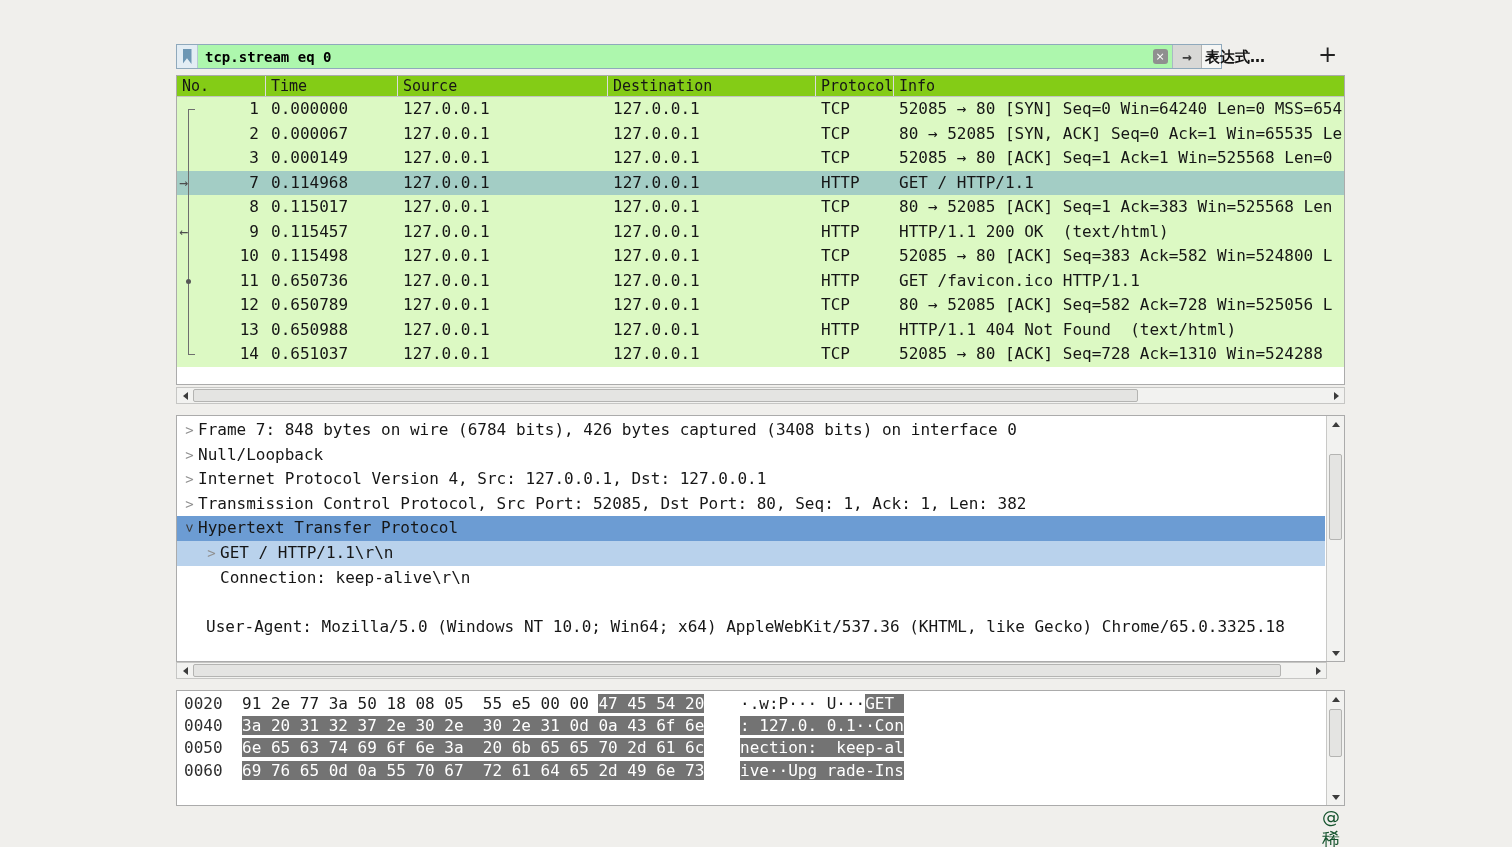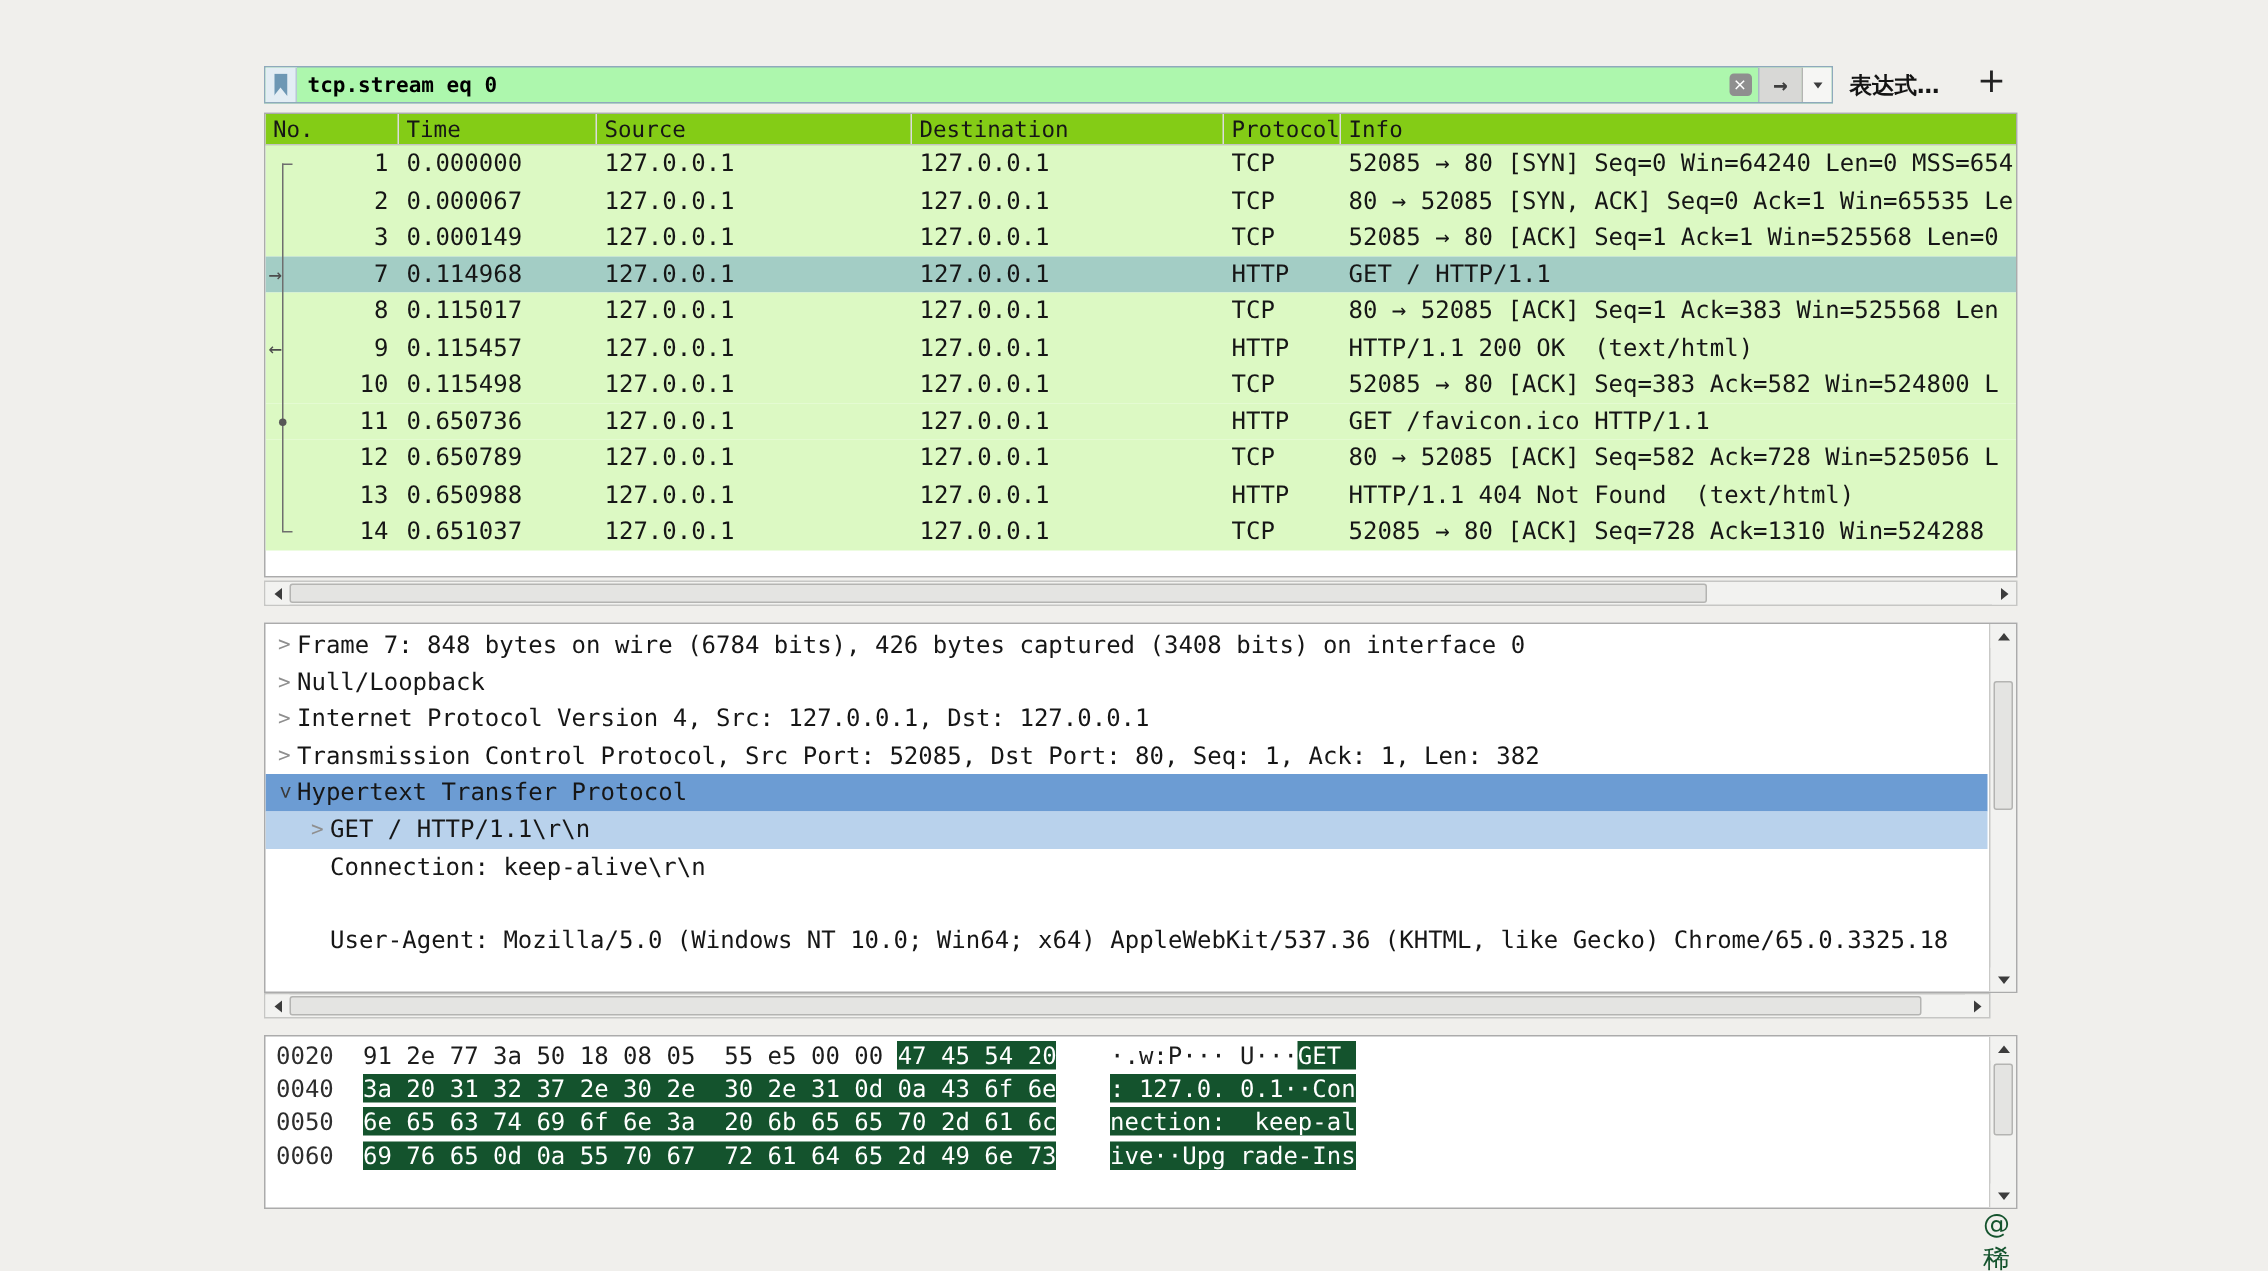--- a/index.html
+++ b/index.html
@@ -15,21 +15,21 @@
     position:absolute; left:176px; top:44px; width:1046px; height:25px;
     display:flex; align-items:stretch; border:1px solid #8fa9bc; background:#adf7ad;
   }
   .bookmark-zone { width:21px; background:#e3edf4; border-right:1px solid #b7c8d4; display:flex; align-items:center; justify-content:center; }
   .bookmark-ribbon { width:9px; height:15px; background:#6d97b4; clip-path:polygon(0 0,100% 0,100% 100%,50% 62%,0 100%); }
   .filter-input { flex:1; display:flex; align-items:center; padding-left:7px; font-size:14px; font-weight:bold; color:#000; overflow:hidden; white-space:pre; }
   .clear-btn { width:24px; display:flex; align-items:center; justify-content:center; }
   .clear-box { width:15px; height:15px; background:#8f8f8f; border-radius:3px; color:#fff; font-size:11px; line-height:15px; text-align:center; font-family:"DejaVu Sans","Liberation Sans",sans-serif; }
   .apply-btn { width:29px; background:#d8d8d6; border-left:1px solid #a9b9c4; display:flex; align-items:center; justify-content:center; color:#3f3f3f; font-size:16px; font-weight:bold; }
   .dd-btn { width:20px; background:#f6f6f4; border-left:1px solid #b4b4b2; display:flex; align-items:center; justify-content:center; }
-  .expr-label { position:absolute; left:1233px; top:48px; font-family:"DejaVu Sans","Liberation Sans",sans-serif; font-size:15px; font-weight:600; color:#141414; }
+  .expr-label { position:absolute; left:1205px; top:48px; font-family:"DejaVu Sans","Liberation Sans",sans-serif; font-size:15px; font-weight:600; color:#141414; }
   .plus-btn { position:absolute; left:1318px; top:41px; font-size:23px; line-height:26px; color:#222; font-family:"DejaVu Sans","Liberation Sans",sans-serif; }
 
   
   .packet-list { position:absolute; left:176px; top:75px; width:1169px; height:310px; background:#fff; border:1px solid #ababab; overflow:hidden; }
   .pl-header { display:flex; height:21px; background:#84cc16; border-bottom:1px solid #c4c4c4; font-size:15px; }
   .hcell { line-height:20px; padding-left:5px; border-right:1px solid #dcdcdc; overflow:hidden; white-space:pre; }
   .c-no { width:89px; } .c-time { width:132px; } .c-source { width:210px; }
   .c-destination { width:208px; } .c-protocol { width:78px; } .c-info { flex:1; border-right:none; }
   .pl-rows { position:relative; }
   .pl-row { display:flex; height:24.5px; background:#dcf9c3; font-size:16px; }
@@ -72,21 +72,21 @@
   .exp.open { color:#3a3a3a; transform:rotate(90deg); }
   .det-text { overflow:hidden; }
 
   
   .hexpane { position:absolute; left:176px; top:690px; width:1169px; height:116px; background:#fff; border:1px solid #ababab; overflow:hidden; }
   .hex-lines { position:absolute; left:0; top:2px; right:19px; bottom:0; font-size:16px; }
   .hex-line { height:22.2px; line-height:22.2px; white-space:pre; overflow:hidden; }
   .hex-offset { display:inline-block; width:48px; margin-left:7px; color:#2e2e2e; }
   .hex-bytes { display:inline-block; width:470px; margin-left:10px; margin-right:28px; }
   .hseg, .aseg { white-space:pre; color:#1c1c1c; }
-  .hseg.sel, .aseg.sel { background:#14532d; color:#ffffff; }
+  .hseg.sel, .aseg.sel { background:#737373; color:#ffffff; }
 
   .watermark { position:absolute; left:1322px; top:806px; font-family:"DejaVu Sans","Liberation Sans",sans-serif; font-size:18px; color:#14532d; }
 </style>
 </head>
 <body>
 
 <div class="screen">
 
   <div class="filter-field">
     <div class="bookmark-zone">
@@ -231,21 +231,21 @@
   <div class="details">
     <div class="det-lines">
         <div class="det-line" style="padding-left: 4px;"><span class="exp">&gt;</span><span class="det-text">Frame 7: 848 bytes on wire (6784 bits), 426 bytes captured (3408 bits) on interface 0</span></div>
         <div class="det-line" style="padding-left: 4px;"><span class="exp">&gt;</span><span class="det-text">Null/Loopback</span></div>
         <div class="det-line" style="padding-left: 4px;"><span class="exp">&gt;</span><span class="det-text">Internet Protocol Version 4, Src: 127.0.0.1, Dst: 127.0.0.1</span></div>
         <div class="det-line" style="padding-left: 4px;"><span class="exp">&gt;</span><span class="det-text">Transmission Control Protocol, Src Port: 52085, Dst Port: 80, Seq: 1, Ack: 1, Len: 382</span></div>
         <div class="det-line hl1" style="padding-left: 4px;"><span class="exp open">&gt;</span><span class="det-text">Hypertext Transfer Protocol</span></div>
         <div class="det-line hl2" style="padding-left: 26px;"><span class="exp">&gt;</span><span class="det-text">GET / HTTP/1.1\r\n</span></div>
         <div class="det-line" style="padding-left: 26px;"><span class="exp"></span><span class="det-text">Connection: keep-alive\r\n</span></div>
         <div class="det-line" style="padding-left: 26px;"><span class="exp"></span></div>
-        <div class="det-line" style="padding-left: 26px;"><span class="exp"></span><span class="det-text">User-Agent: Mozilla/5.0 (Windows NT 10.0; Win64; x64) AppleWebKit/537.36 (KHTML, like Gecko) Chrome/65.0.3325.18</span></div>
+        <div class="det-line" style="padding-left: 12px;"><span class="exp"></span><span class="det-text">User-Agent: Mozilla/5.0 (Windows NT 10.0; Win64; x64) AppleWebKit/537.36 (KHTML, like Gecko) Chrome/65.0.3325.18</span></div>
       </div>
     <div class="vscroll det-vscroll">
       <div class="sbtn">
           <span class="tri tri-up"></span>
         </div>
       <div class="strack">
           <div class="sthumb" style="top:22px;height:86px;"></div>
         </div>
       <div class="sbtn">
           <span class="tri tri-down"></span>

